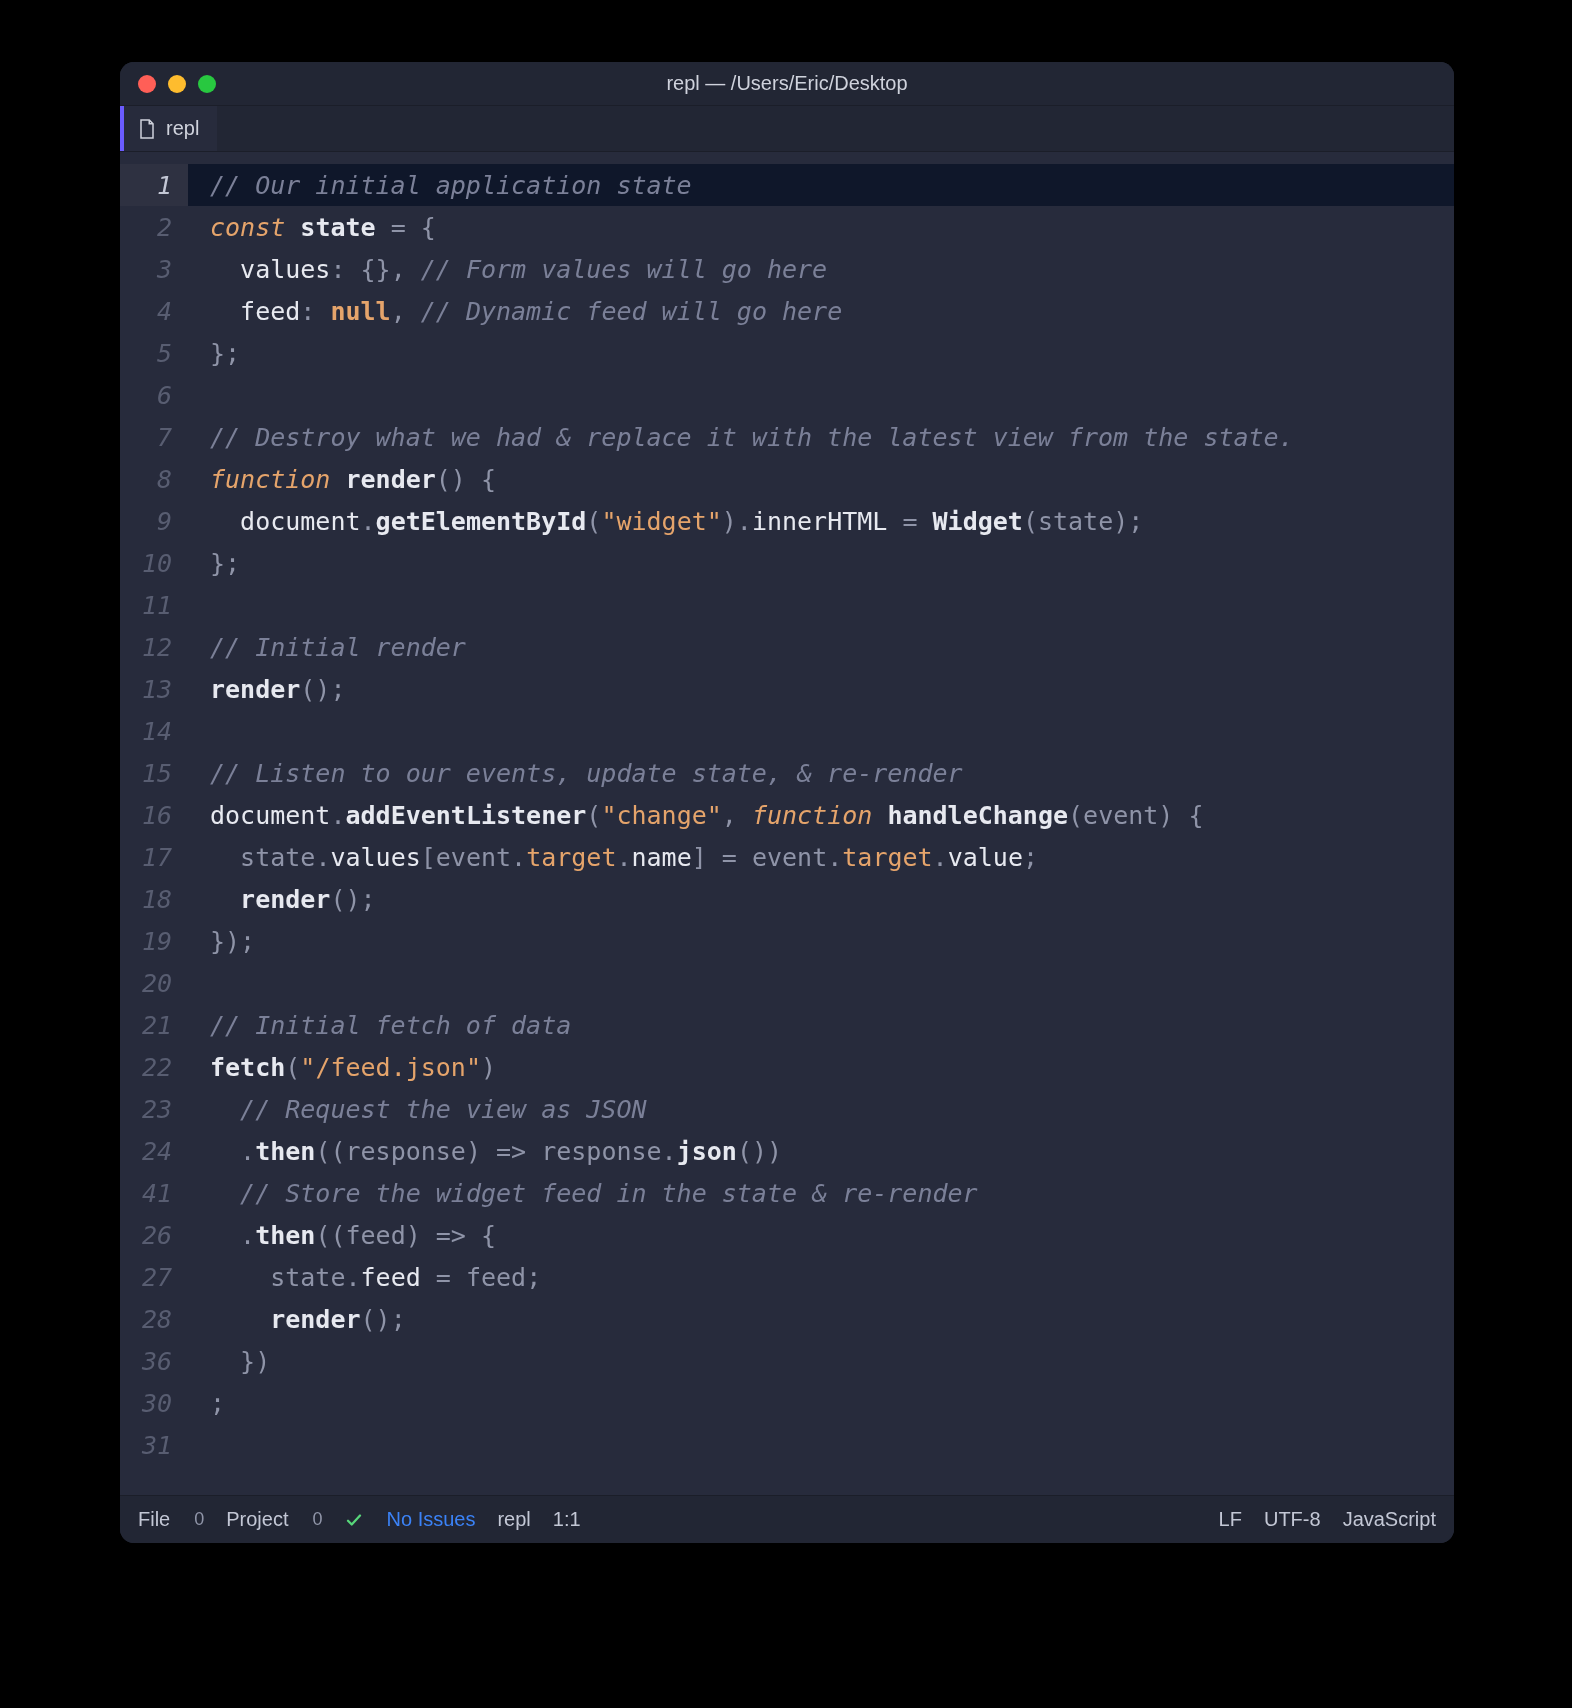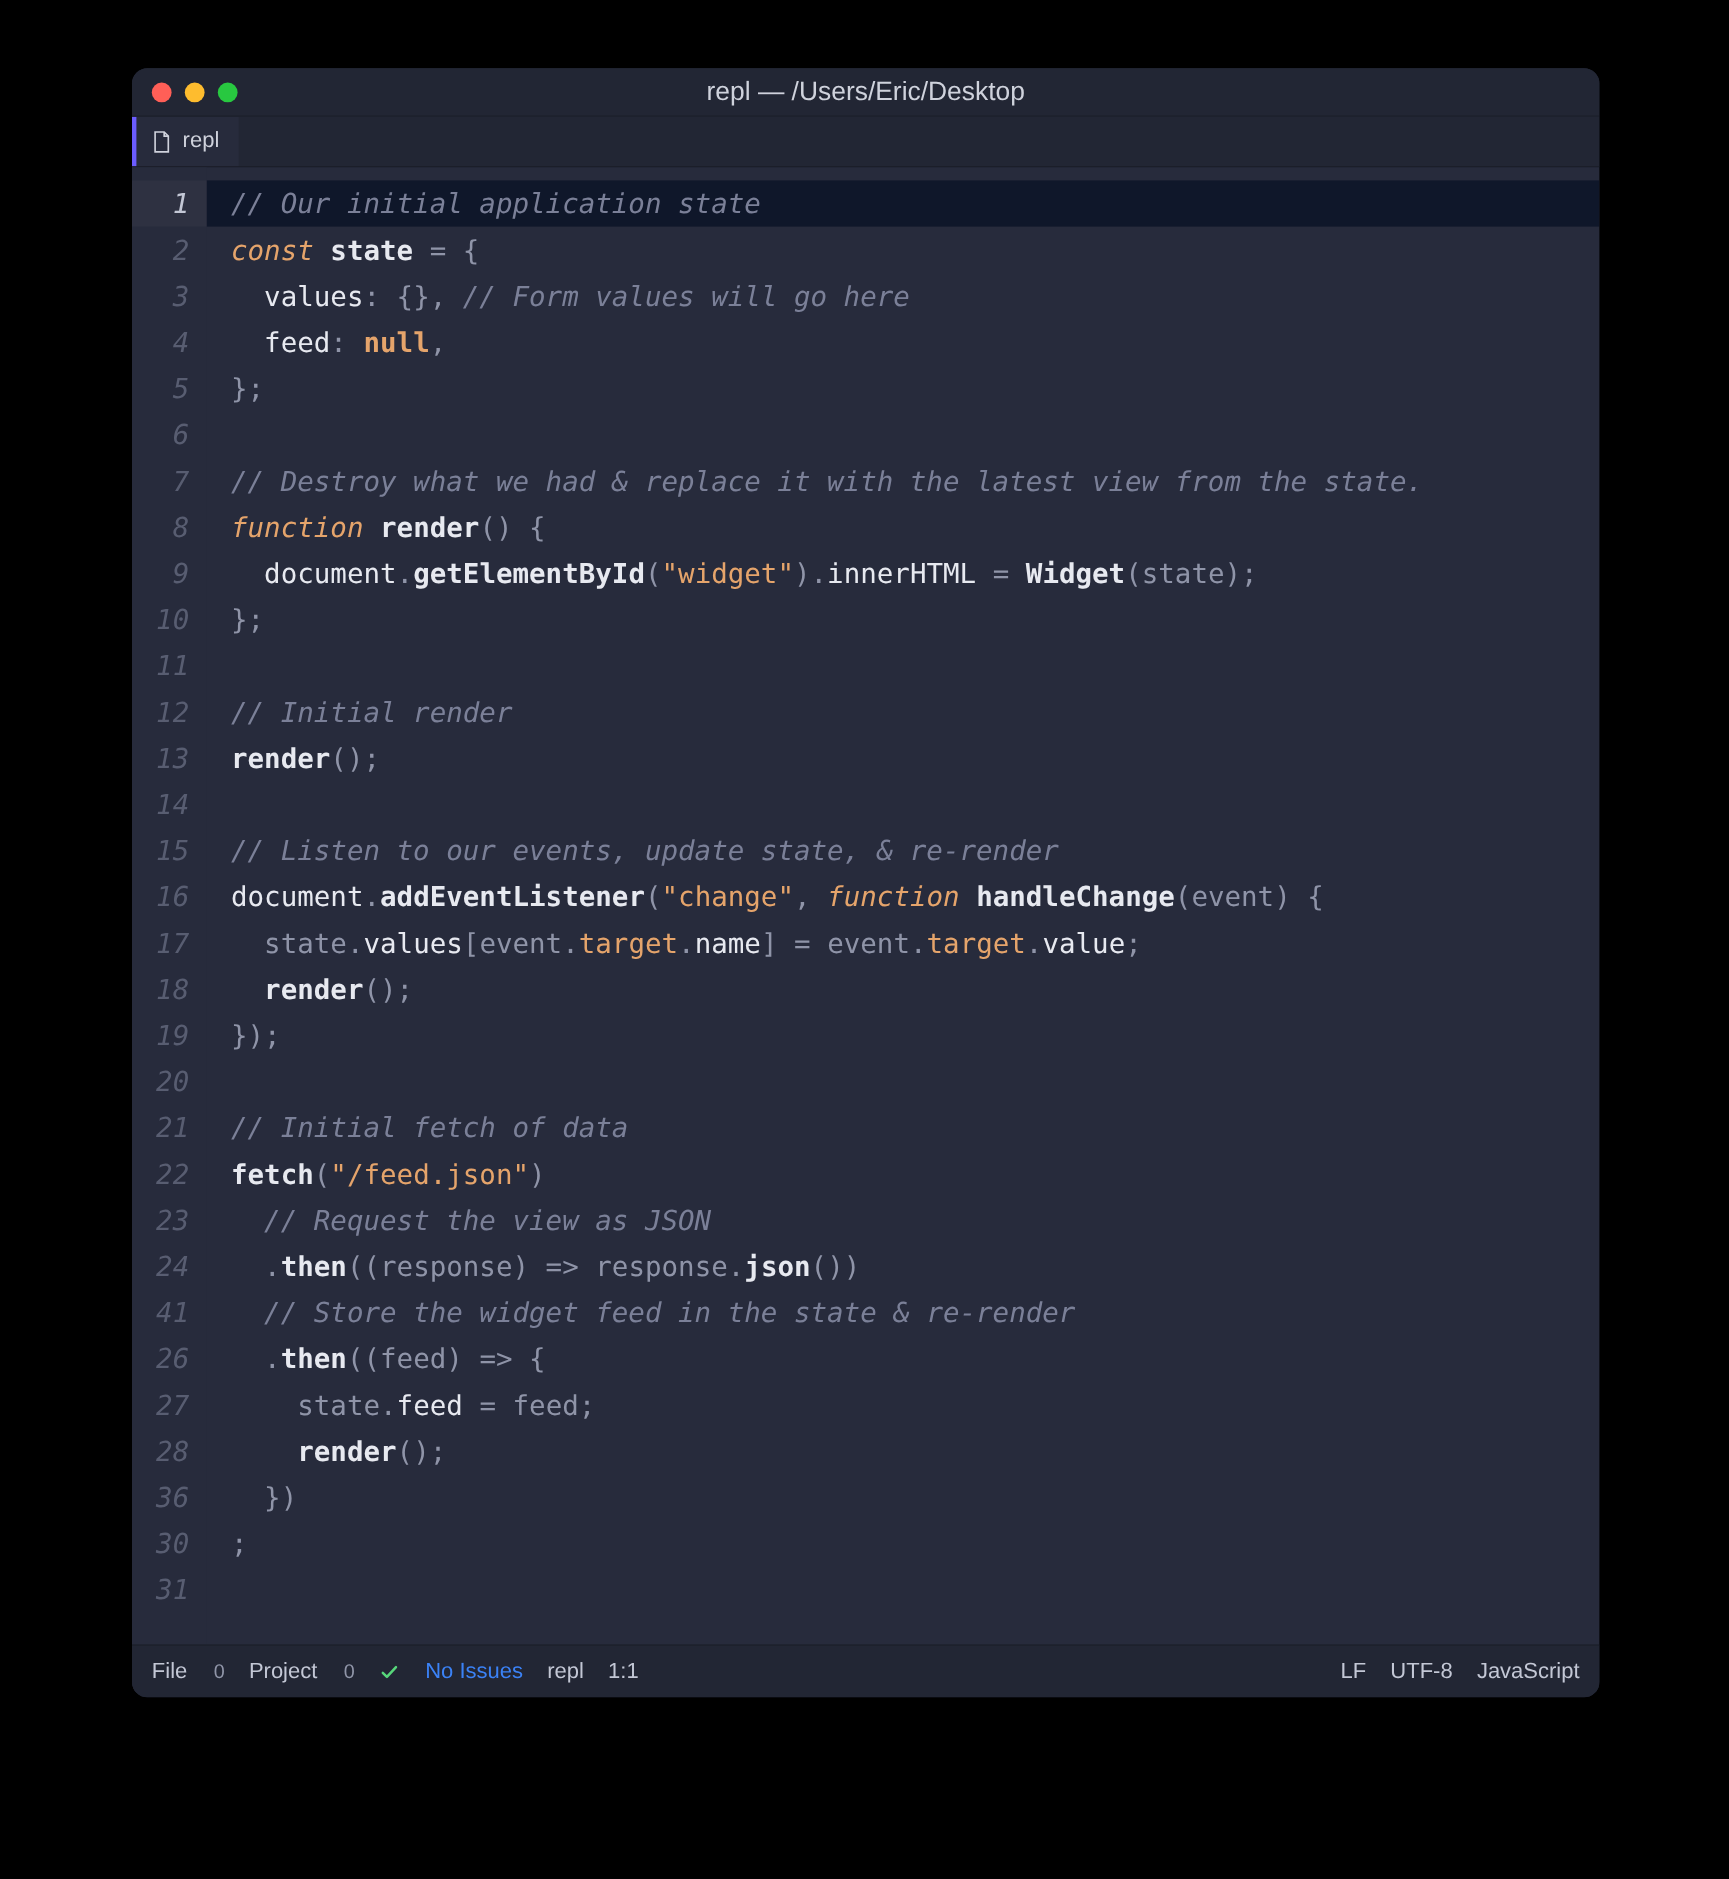--- a/index.html
+++ b/index.html
@@ -43,21 +43,21 @@
     border-radius: 50%;
   }
   .tl-close    { background: #ff5f57; }
   .tl-minimize { background: #febc2e; }
   .tl-zoom     { background: #28c840; }
   .title-text {
     position: absolute;
     left: 0; right: 0;
     text-align: center;
     color: #cfd2dc;
-    font-size: 24px;
+    font-size: 20px;
     font-family: -apple-system, BlinkMacSystemFont, "Segoe UI", sans-serif;
     pointer-events: none;
   }
   .tabbar {
     height: 46px;
     background: #222634;
     display: flex;
     align-items: stretch;
     border-bottom: 1px solid #1b1e29;
   }
@@ -217,21 +217,21 @@
         <div class="line-row">27</div>
         <div class="line-row">28</div>
         <div class="line-row">36</div>
         <div class="line-row">30</div>
         <div class="line-row">31</div>
       </div>
     <div class="code-area" id="code-area">
         <div class="line-row current"><span class="code-span tok-cm">// Our initial application state</span></div>
         <div class="line-row"><span class="code-span tok-kw">const</span><span class="code-span tok-pn"> </span><span class="code-span tok-def">state</span><span class="code-span tok-pn"> </span><span class="code-span tok-op">=</span><span class="code-span tok-pn"> { </span></div>
         <div class="line-row"><span class="code-span tok-pn">  </span><span class="code-span tok-id">values</span><span class="code-span tok-pn">: {}, </span><span class="code-span tok-cm">// Form values will go here</span></div>
-        <div class="line-row"><span class="code-span tok-pn">  </span><span class="code-span tok-id">feed</span><span class="code-span tok-pn">: </span><span class="code-span tok-nul">null</span><span class="code-span tok-pn">, </span></div>
+        <div class="line-row"><span class="code-span tok-pn">  </span><span class="code-span tok-id">feed</span><span class="code-span tok-pn">: </span><span class="code-span tok-nul">null</span><span class="code-span tok-pn">, </span><span class="code-span tok-cm">// Dynamic feed will go here</span></div>
         <div class="line-row"><span class="code-span tok-pn">};</span></div>
         <div class="line-row"><span class="code-span tok-pn"></span></div>
         <div class="line-row"><span class="code-span tok-cm">// Destroy what we had &amp; replace it with the latest view from the state.</span></div>
         <div class="line-row"><span class="code-span tok-kw">function</span><span class="code-span tok-pn"> </span><span class="code-span tok-def">render</span><span class="code-span tok-pn">() {</span></div>
         <div class="line-row"><span class="code-span tok-pn">  </span><span class="code-span tok-builtin">document</span><span class="code-span tok-pn">.</span><span class="code-span tok-call">getElementById</span><span class="code-span tok-pn">(</span><span class="code-span tok-str">"widget"</span><span class="code-span tok-pn">).</span><span class="code-span tok-id">innerHTML</span><span class="code-span tok-pn"> </span><span class="code-span tok-op">=</span><span class="code-span tok-pn"> </span><span class="code-span tok-call">Widget</span><span class="code-span tok-pn">(</span><span class="code-span tok-prp">state</span><span class="code-span tok-pn">);</span></div>
         <div class="line-row"><span class="code-span tok-pn">};</span></div>
         <div class="line-row"><span class="code-span tok-pn"></span></div>
         <div class="line-row"><span class="code-span tok-cm">// Initial render</span></div>
         <div class="line-row"><span class="code-span tok-call">render</span><span class="code-span tok-pn">();</span></div>
         <div class="line-row"><span class="code-span tok-pn"></span></div>

